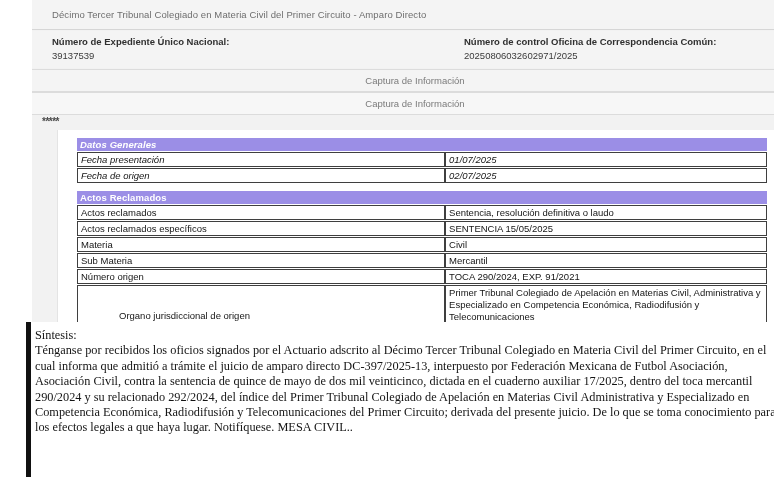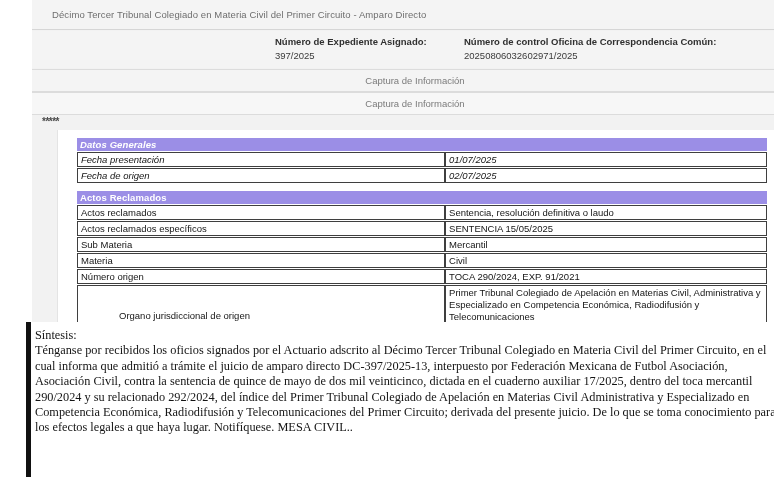--- a/index.html
+++ b/index.html
@@ -224,23 +224,23 @@
 
 <div id="app-pane">
 
   <div id="page-body"></div>
 
   <div id="court-bar">
     <div id="court-title">Décimo Tercer Tribunal Colegiado en Materia Civil del Primer Circuito - Amparo Directo</div>
   </div>
 
   <div id="expediente-block">
-    <div class="exp-field" id="field-asig">
-      <div class="exp-label">Número de Expediente Asignado:</div>
-      <div class="exp-value">397/2025</div>
+    <div class="exp-field" id="field-uno">
+      <div class="exp-label">Número de Expediente Único Nacional:</div>
+      <div class="exp-value">39137539</div>
     </div>
     <div class="exp-field" id="field-ctrl">
       <div class="exp-label">Número de control Oficina de Correspondencia Común:</div>
       <div class="exp-value">20250806032602971/2025</div>
     </div>
   </div>
 
   <div class="capture-row" id="capture-row-1">
     <div class="capture-label">Captura de Información</div>
   </div>
@@ -274,26 +274,26 @@
         <tbody>
             <tr>
           <td class="key">Actos reclamados</td>
           <td class="val">Sentencia, resolución definitiva o laudo</td>
         </tr>
         <tr>
           <td class="key">Actos reclamados específicos</td>
           <td class="val">SENTENCIA 15/05/2025</td>
         </tr>
         <tr>
+          <td class="key">Materia</td>
+          <td class="val">Civil</td>
+        </tr>
+        <tr>
           <td class="key">Sub Materia</td>
           <td class="val">Mercantil</td>
-        </tr>
-        <tr>
-          <td class="key">Materia</td>
-          <td class="val">Civil</td>
         </tr>
         <tr>
           <td class="key">Número origen</td>
           <td class="val">TOCA 290/2024, EXP. 91/2021</td>
         </tr>
         <tr class="tall">
           <td class="key">Organo jurisdiccional de origen</td>
           <td class="val">Primer Tribunal Colegiado de Apelación en Materias Civil, Administrativa y Especializado en Competencia Económica, Radiodifusión y Telecomunicaciones</td>
         </tr>
       </tbody>

